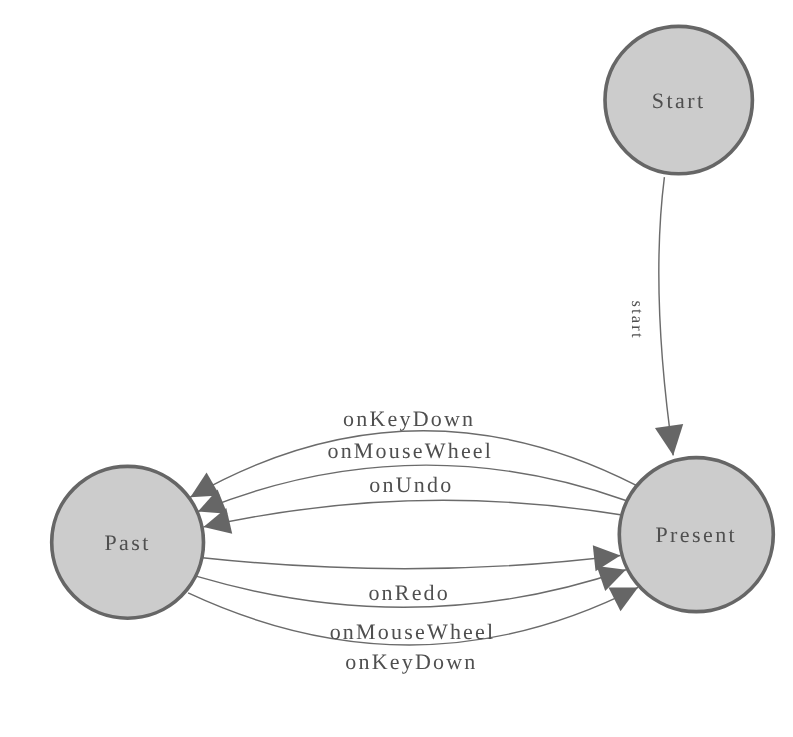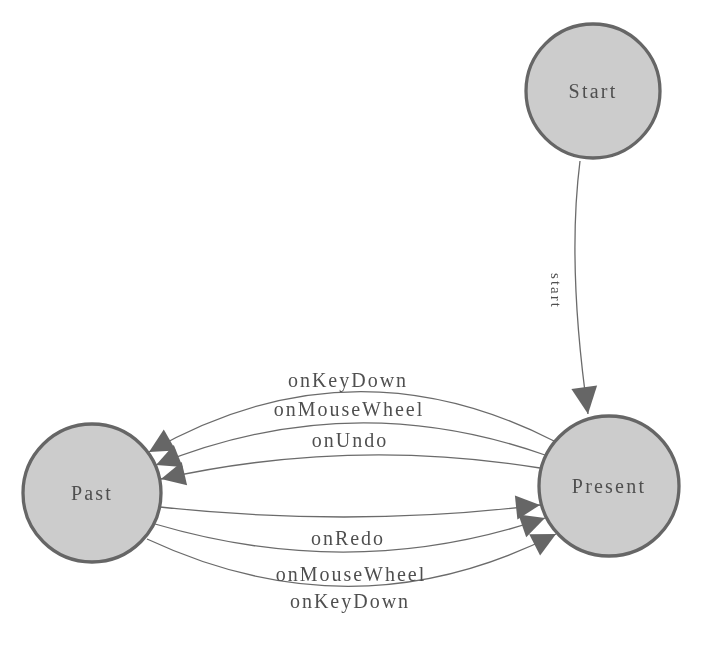--- a/index.html
+++ b/index.html
@@ -2,21 +2,21 @@
 <html><head>
 <meta charset="utf-8">
 <style>
   html, body { margin: 0; padding: 0; }
   body {
     width: 721px; height: 670px;
     background: #ffffff;
     font-family: "Liberation Serif", "DejaVu Serif", serif;
     overflow: hidden;
   }
-  .canvas { position: relative; width: 658px; height: 670px; }
+  .canvas { position: relative; width: 658px; height: 670px; padding-left: 24px; }
   svg { display: block; }
   text {
     font-family: "Liberation Serif", "DejaVu Serif", serif;
     user-select: none;
   }
   .node-label { letter-spacing: 2.2px; }
   .edge-label { letter-spacing: 2px; }
 </style>
 </head>
 <body>

